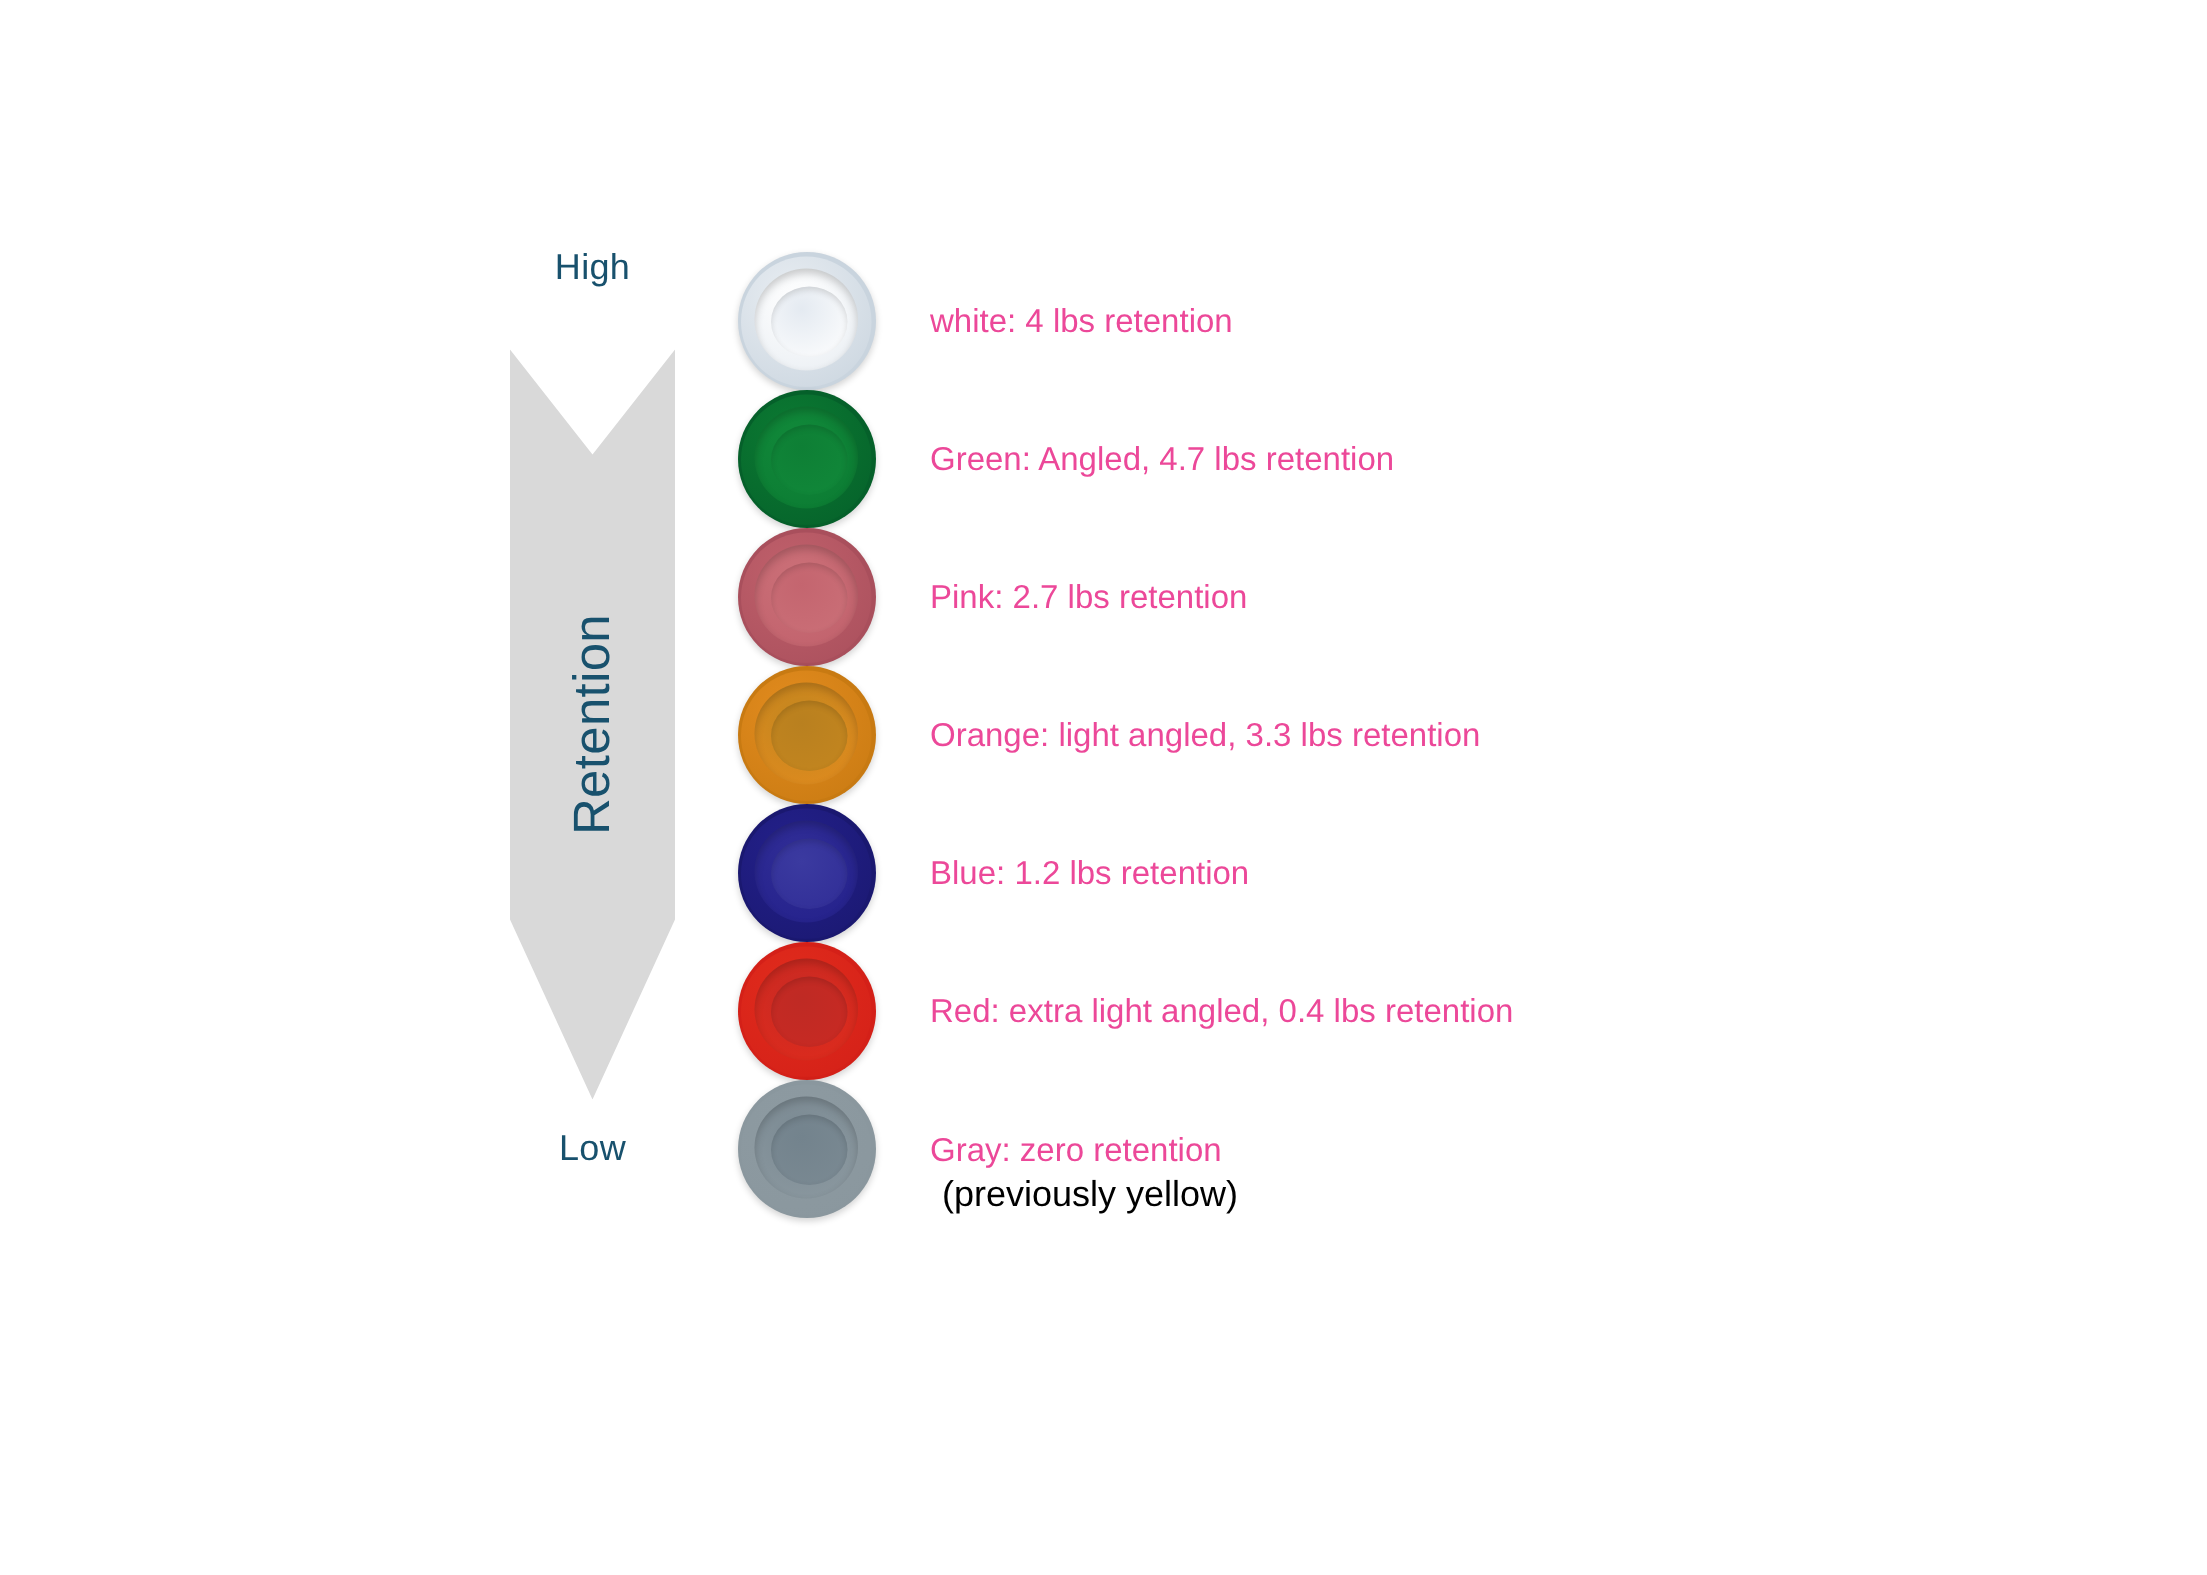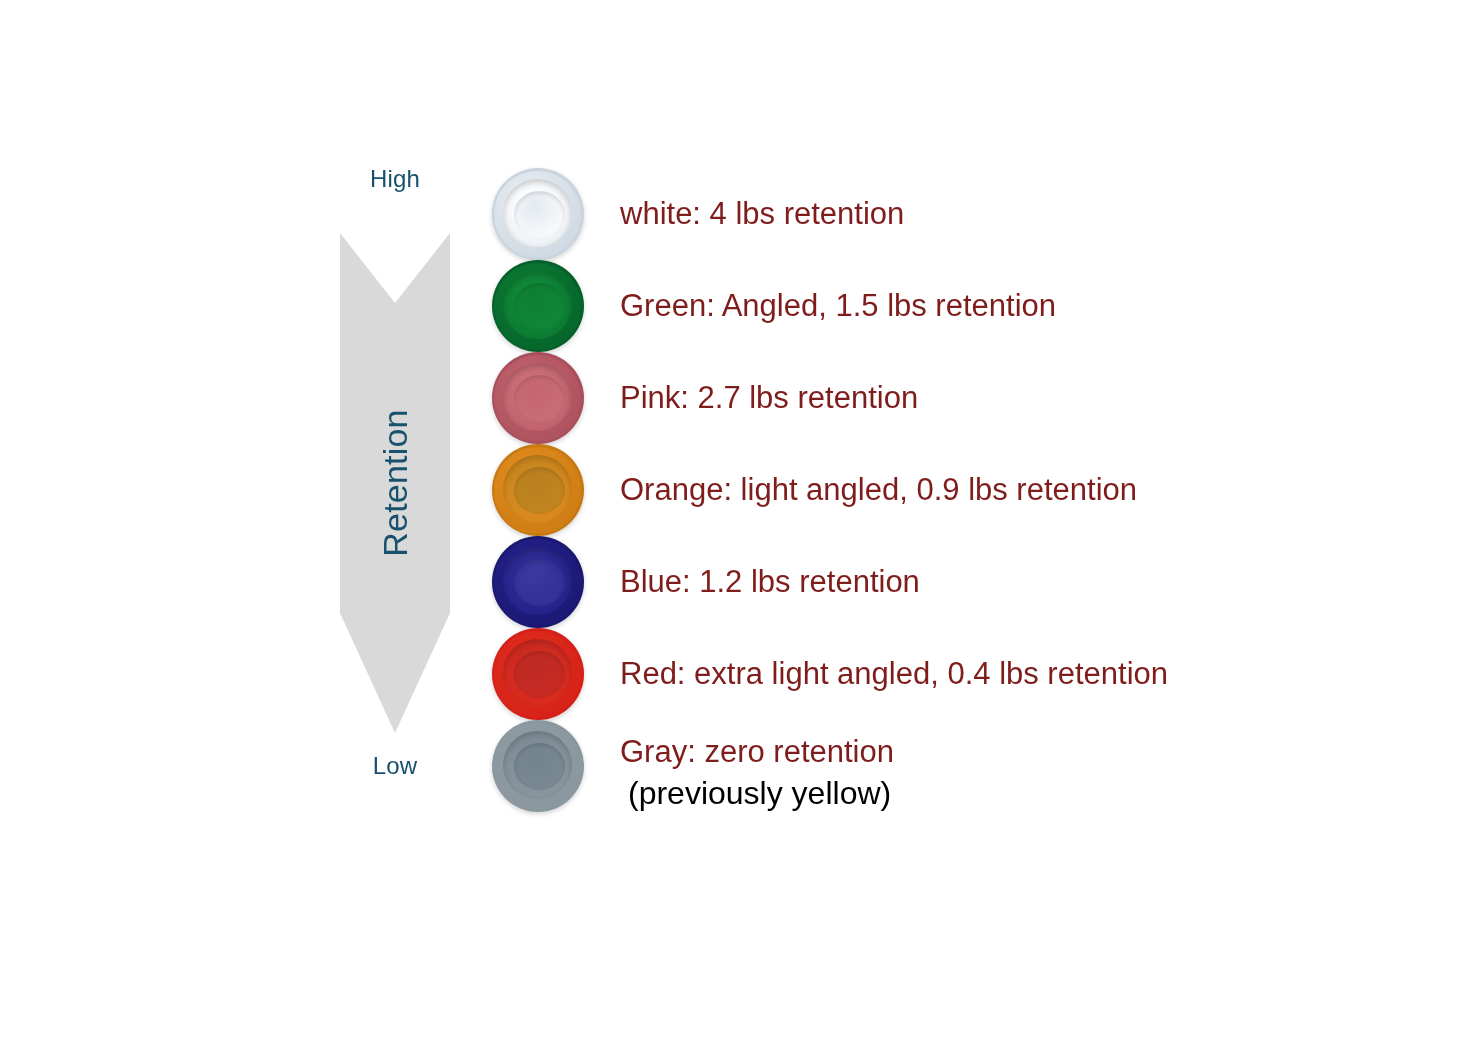--- a/index.html
+++ b/index.html
@@ -108,27 +108,27 @@
   .legend-text {
     position: absolute;
     left: 128px;
     top: 0;
     height: 92px;
     display: flex;
     flex-direction: column;
     justify-content: center;
   }
   .legend-text .primary {
-    font-size: 31px;
-    color: #7f1d1d;
+    font-size: 22px;
+    color: #ec4899;
     line-height: 1.18;
     white-space: nowrap;
   }
   .legend-text .secondary {
-    font-size: 32px;
+    font-size: 24px;
     color: #000000;
     line-height: 1.2;
     margin-left: 8px;
     margin-top: 3px;
     white-space: nowrap;
   }
   .legend-row.has-sub .legend-text { justify-content: flex-end; }
 </style>
 </head>
 <body>
@@ -163,21 +163,21 @@
     </div>
   </div>
 
   <div class="legend-row">
     <div class="cap-swatch" style="background: rgb(5, 96, 42); box-shadow: rgba(0, 0, 0, 0.18) 0px 2px 5px;">
       <div class="cap-outer" style="background: radial-gradient(circle at 38% 30%, rgb(11, 122, 50), rgb(5, 96, 42));"></div>
       <div class="cap-mid" style="background: radial-gradient(circle at 42% 32%, rgb(17, 137, 58), rgb(11, 122, 50)); box-shadow: rgba(0, 0, 0, 0.2) 0px 3px 6px inset;"></div>
       <div class="cap-inner" style="background: radial-gradient(circle at 40% 32%, rgb(14, 127, 53), rgb(17, 137, 58)); box-shadow: rgba(0, 0, 0, 0.14) 0px 2px 4px inset;"></div>
     </div>
     <div class="legend-text">
-      <div class="primary">Green: Angled, 1.5 lbs retention</div>
+      <div class="primary">Green: Angled, 4.7 lbs retention</div>
     </div>
   </div>
 
   <div class="legend-row">
     <div class="cap-swatch" style="background: rgb(169, 79, 92); box-shadow: rgba(0, 0, 0, 0.18) 0px 2px 5px;">
       <div class="cap-outer" style="background: radial-gradient(circle at 38% 30%, rgb(192, 96, 107), rgb(169, 79, 92));"></div>
       <div class="cap-mid" style="background: radial-gradient(circle at 42% 32%, rgb(203, 112, 120), rgb(192, 96, 107)); box-shadow: rgba(0, 0, 0, 0.2) 0px 3px 6px inset;"></div>
       <div class="cap-inner" style="background: radial-gradient(circle at 40% 32%, rgb(196, 101, 111), rgb(203, 112, 120)); box-shadow: rgba(0, 0, 0, 0.14) 0px 2px 4px inset;"></div>
     </div>
     <div class="legend-text">
@@ -185,21 +185,21 @@
     </div>
   </div>
 
   <div class="legend-row">
     <div class="cap-swatch" style="background: rgb(200, 122, 18); box-shadow: rgba(0, 0, 0, 0.18) 0px 2px 5px;">
       <div class="cap-outer" style="background: radial-gradient(circle at 38% 30%, rgb(226, 139, 30), rgb(200, 122, 18));"></div>
       <div class="cap-mid" style="background: radial-gradient(circle at 42% 32%, rgb(196, 134, 31), rgb(226, 139, 30)); box-shadow: rgba(0, 0, 0, 0.2) 0px 3px 6px inset;"></div>
       <div class="cap-inner" style="background: radial-gradient(circle at 40% 32%, rgb(185, 128, 31), rgb(196, 134, 31)); box-shadow: rgba(0, 0, 0, 0.14) 0px 2px 4px inset;"></div>
     </div>
     <div class="legend-text">
-      <div class="primary">Orange: light angled, 0.9 lbs retention</div>
+      <div class="primary">Orange: light angled, 3.3 lbs retention</div>
     </div>
   </div>
 
   <div class="legend-row">
     <div class="cap-swatch" style="background: rgb(26, 24, 112); box-shadow: rgba(0, 0, 0, 0.18) 0px 2px 5px;">
       <div class="cap-outer" style="background: radial-gradient(circle at 38% 30%, rgb(35, 32, 138), rgb(26, 24, 112));"></div>
       <div class="cap-mid" style="background: radial-gradient(circle at 42% 32%, rgb(48, 45, 150), rgb(35, 32, 138)); box-shadow: rgba(0, 0, 0, 0.2) 0px 3px 6px inset;"></div>
       <div class="cap-inner" style="background: radial-gradient(circle at 40% 32%, rgb(59, 58, 160), rgb(48, 45, 150)); box-shadow: rgba(0, 0, 0, 0.14) 0px 2px 4px inset;"></div>
     </div>
     <div class="legend-text">

